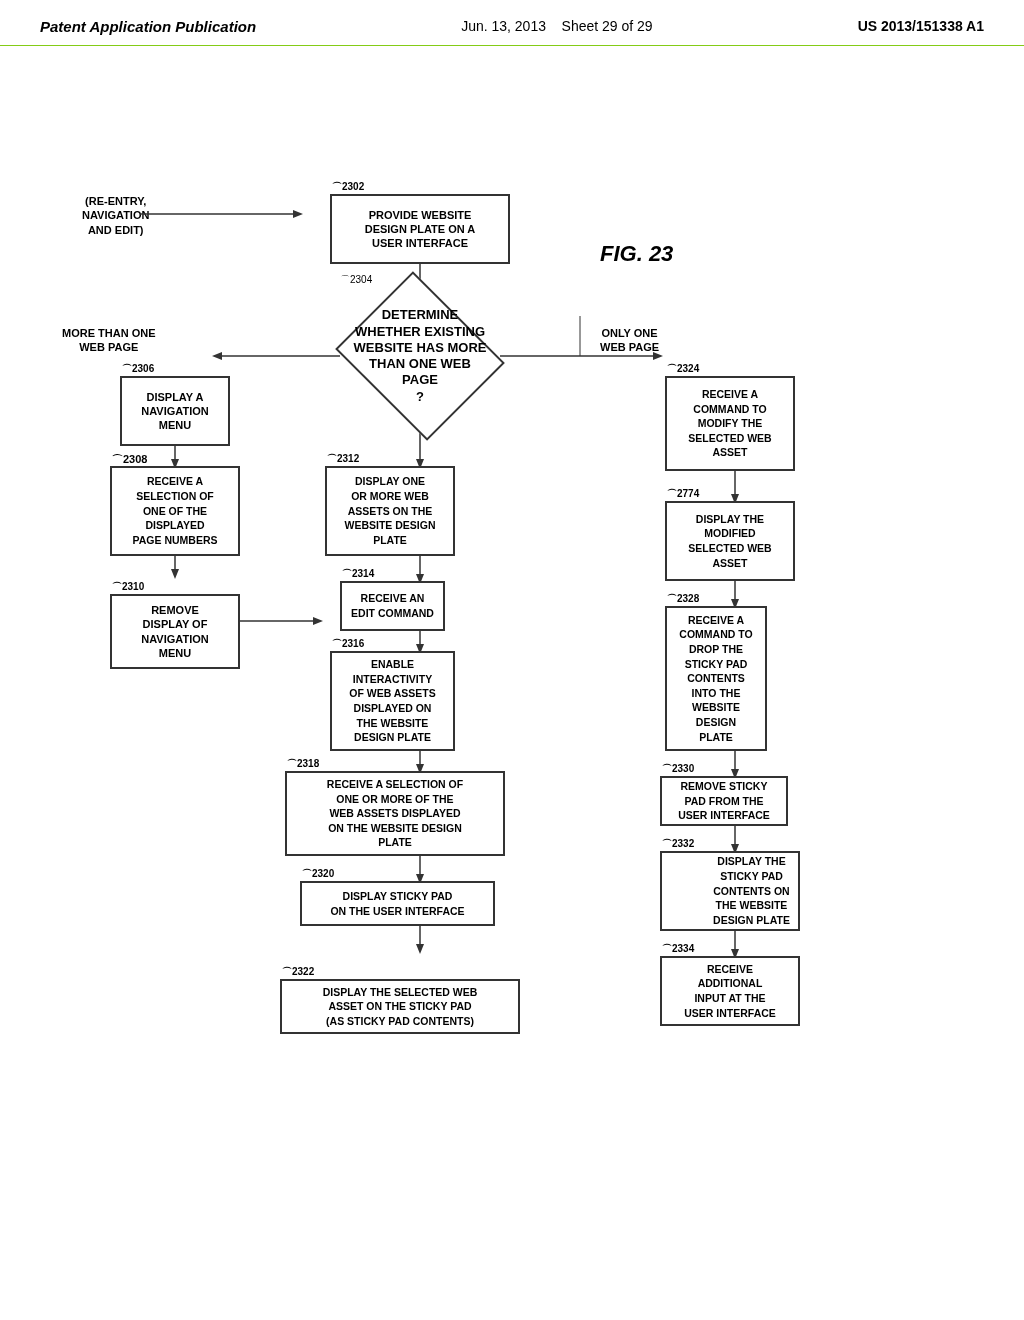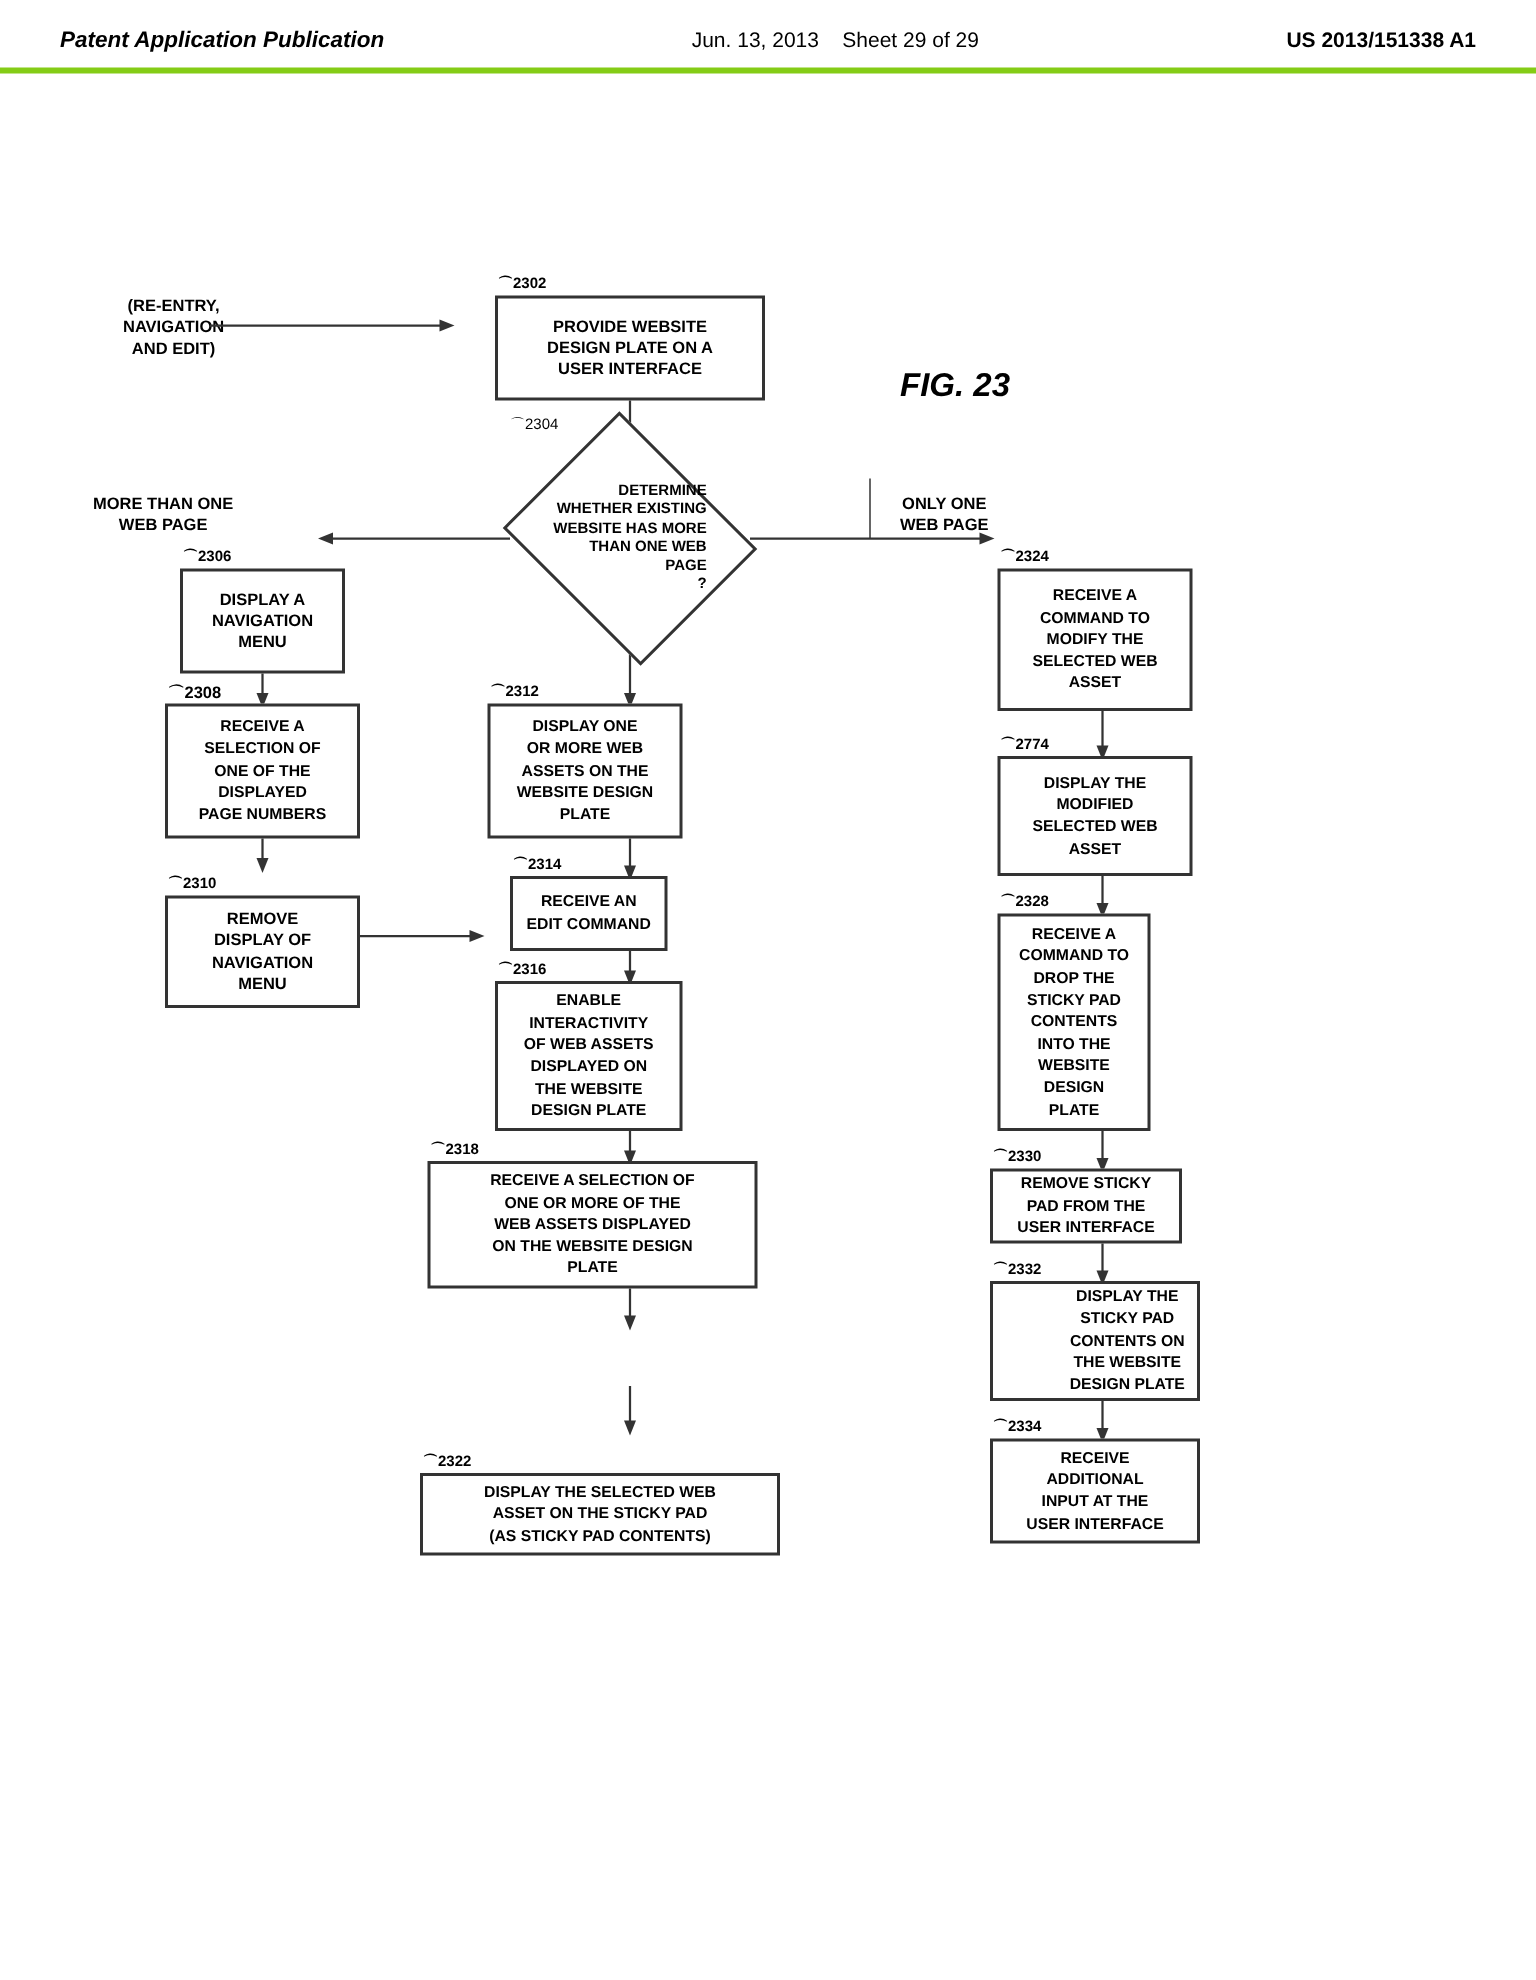--- a/index.html
+++ b/index.html
@@ -10,21 +10,21 @@
       min-height: 1320px;
       position: relative;
       overflow-x: hidden;
     }
 
     .page-header {
       display: flex;
       justify-content: space-between;
       align-items: flex-start;
       padding: 18px 40px 10px 40px;
-      border-bottom: 4px solid #84cc16;
+      border-bottom: 1px solid #84cc16;
     }
 
     .header-left {
       font-size: 15px;
       font-weight: bold;
       font-style: italic;
     }
 
     .header-center {
       font-size: 14px;
@@ -166,21 +166,21 @@
       <div style="font-size:10px; text-align:left; position:absolute; top:-16px; left:0;">⌒2302</div>
       <span style="white-space:pre-line; font-size:11px; font-weight:bold;">PROVIDE WEBSITE
 DESIGN PLATE ON A
 USER INTERFACE</span>
     </div>
   </div>
 
   <div style="position:absolute; left:340px; top:245px; width:160px; height:130px; display:flex; align-items:center; justify-content:center;">
     <div style="position:absolute; top:-18px; left:0; font-size:10px;">⌒2304</div>
     <div style="width:130px; height:110px; transform:rotate(45deg); border:2px solid #333; background:#fff; position:absolute;"></div>
-    <div style="position:relative; z-index:2; text-align:right; font-size:10px; font-weight:bold; line-height:1.25;">
+    <div style="position:relative; z-index:2; text-align:center; font-size:13px; font-weight:bold; line-height:1.25;">
       DETERMINE<br>WHETHER EXISTING<br>WEBSITE HAS MORE<br>THAN ONE WEB<br>PAGE<br>?
     </div>
   </div>
 
   <div class="label-text" style="left:62px; top:280px; text-align:center; font-size:11px;">
     MORE THAN ONE<br>WEB PAGE
   </div>
 
   <div class="label-text" style="left:600px; top:280px; text-align:center; font-size:11px;">
     ONLY ONE<br>WEB PAGE
@@ -228,20 +228,26 @@
     </div>
   </div>
 
   <div class="box" style="left:285px; top:725px; width:220px; height:85px;">
     <div>
       <div style="font-size:10px; position:absolute; top:-16px; left:0;">⌒2318</div>
       <span style="white-space:pre-line; font-size:10.5px; font-weight:bold;">RECEIVE A SELECTION OF<br>ONE OR MORE OF THE<br>WEB ASSETS DISPLAYED<br>ON THE WEBSITE DESIGN<br>PLATE</span>
     </div>
   </div>
 
+  <div class="box" style="left:300px; top:835px; width:195px; height:45px;">
+    <div>
+      <div style="font-size:10px; position:absolute; top:-16px; left:0;">⌒2320</div>
+      <span style="white-space:pre-line; font-size:10.5px; font-weight:bold;">DISPLAY STICKY PAD<br>ON THE USER INTERFACE</span>
+    </div>
+  </div>
 
   <div class="box" style="left:280px; top:905px; width:240px; height:55px;margin-top:28px;">
     <div>
       <div style="font-size:10px; position:absolute; top:-16px; left:0;">⌒2322</div>
       <span style="white-space:pre-line; font-size:10.5px; font-weight:bold;">DISPLAY THE SELECTED WEB<br>ASSET ON THE STICKY PAD<br>(AS STICKY PAD CONTENTS)</span>
     </div>
   </div>
 
   <div class="box" style="left:665px; top:330px; width:130px; height:95px;">
     <div>

